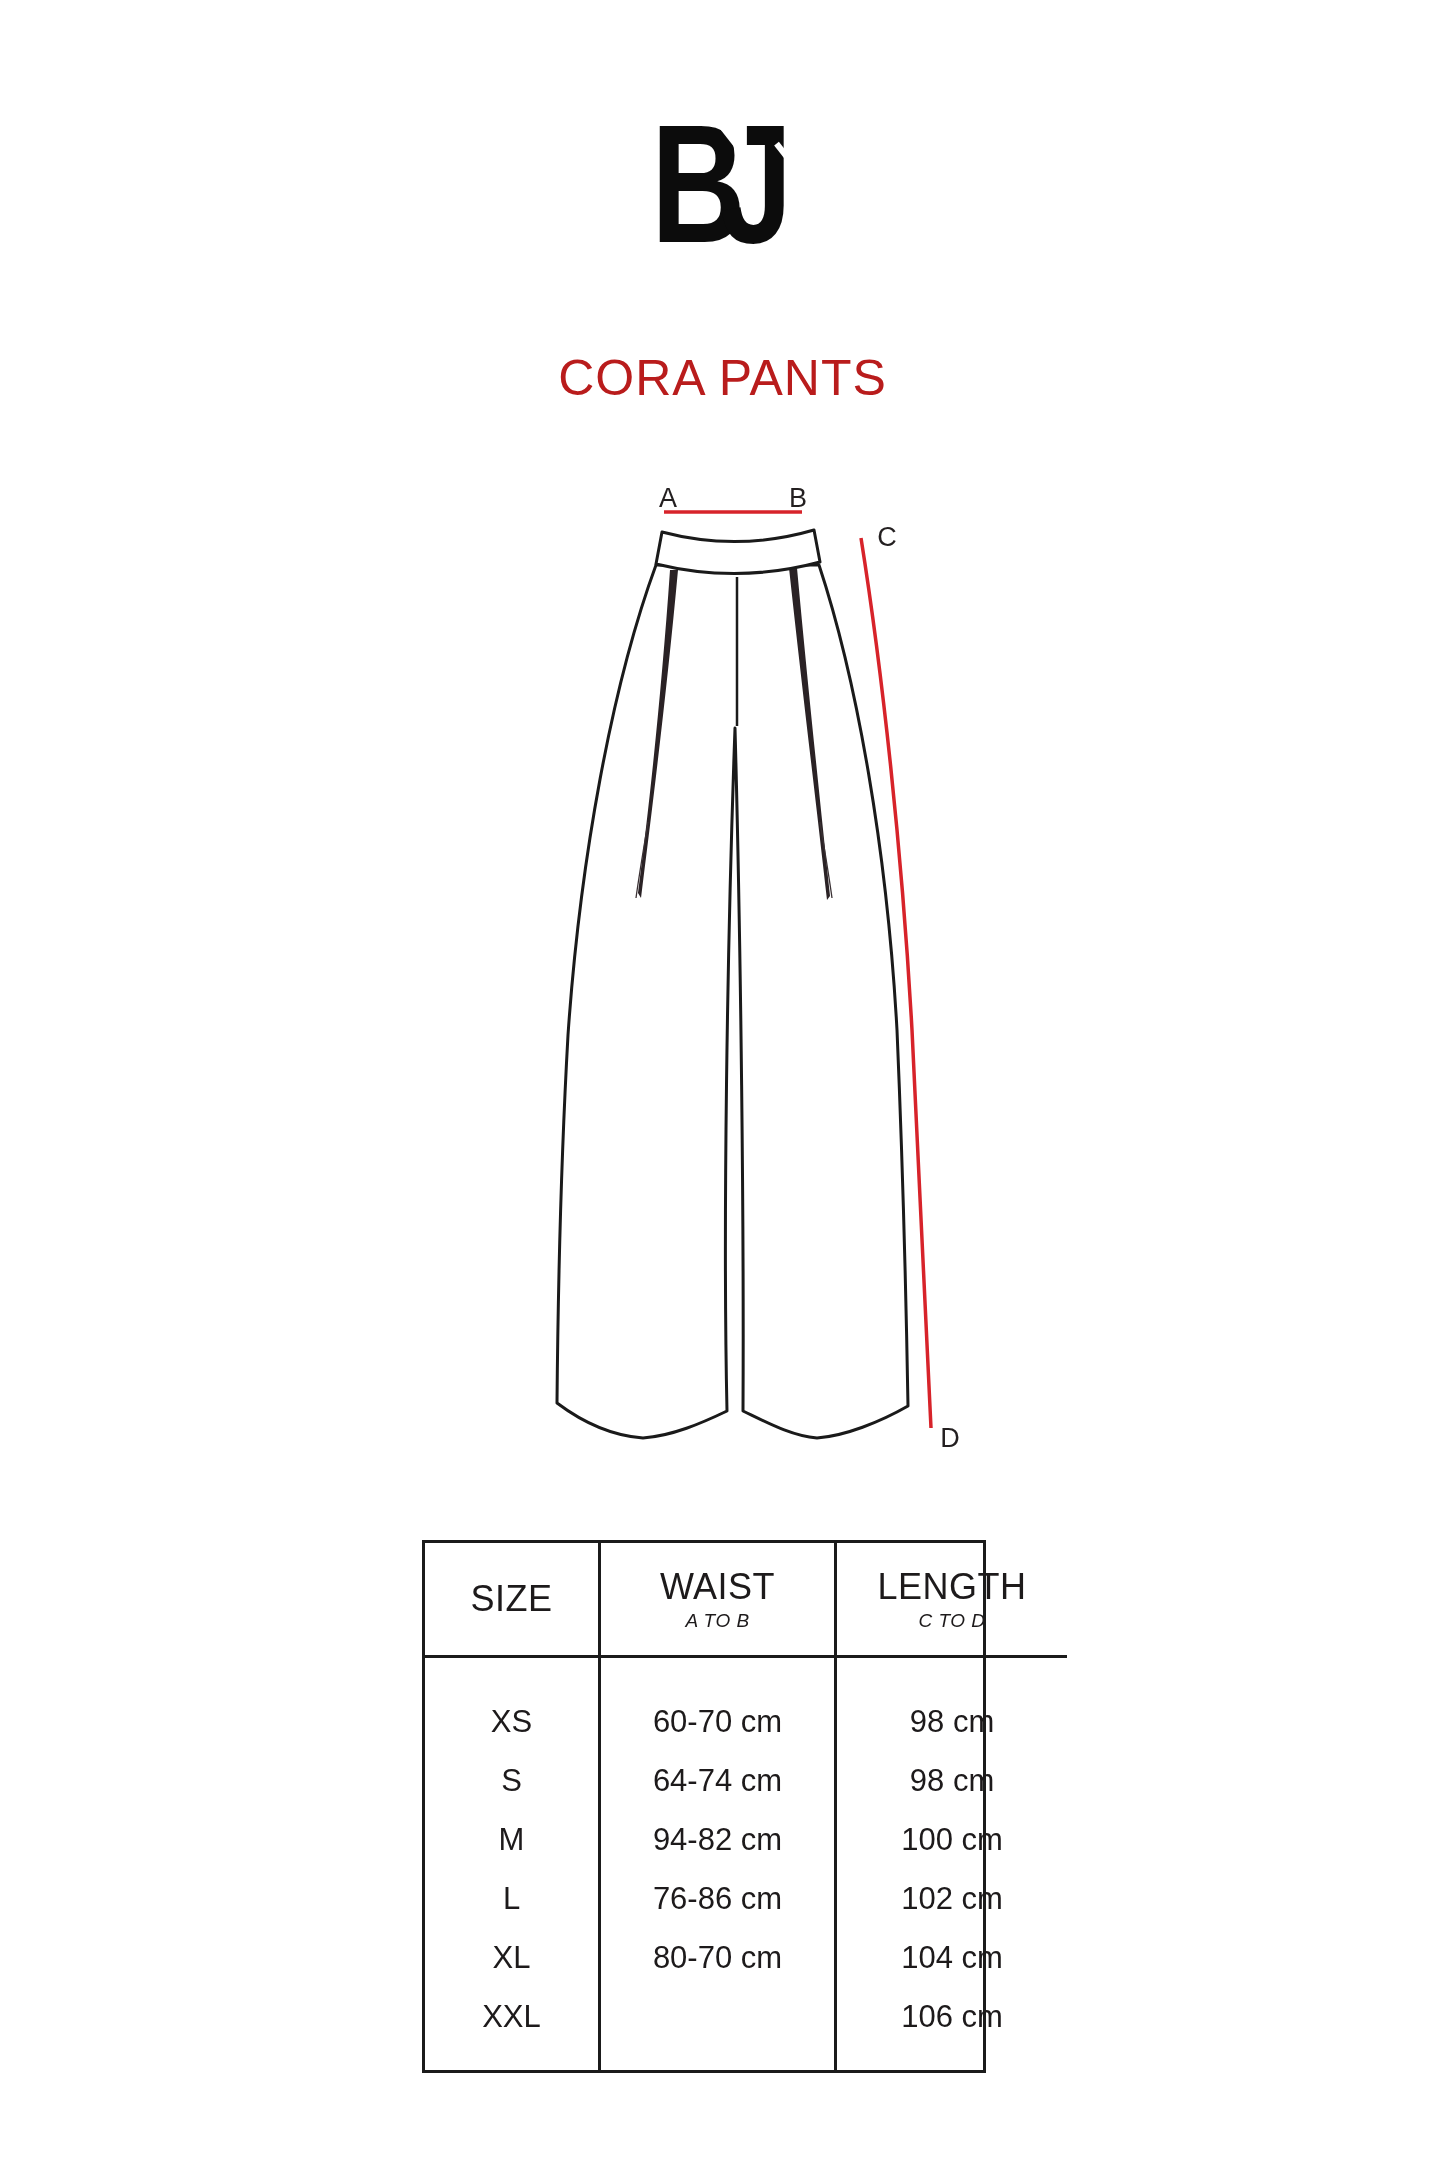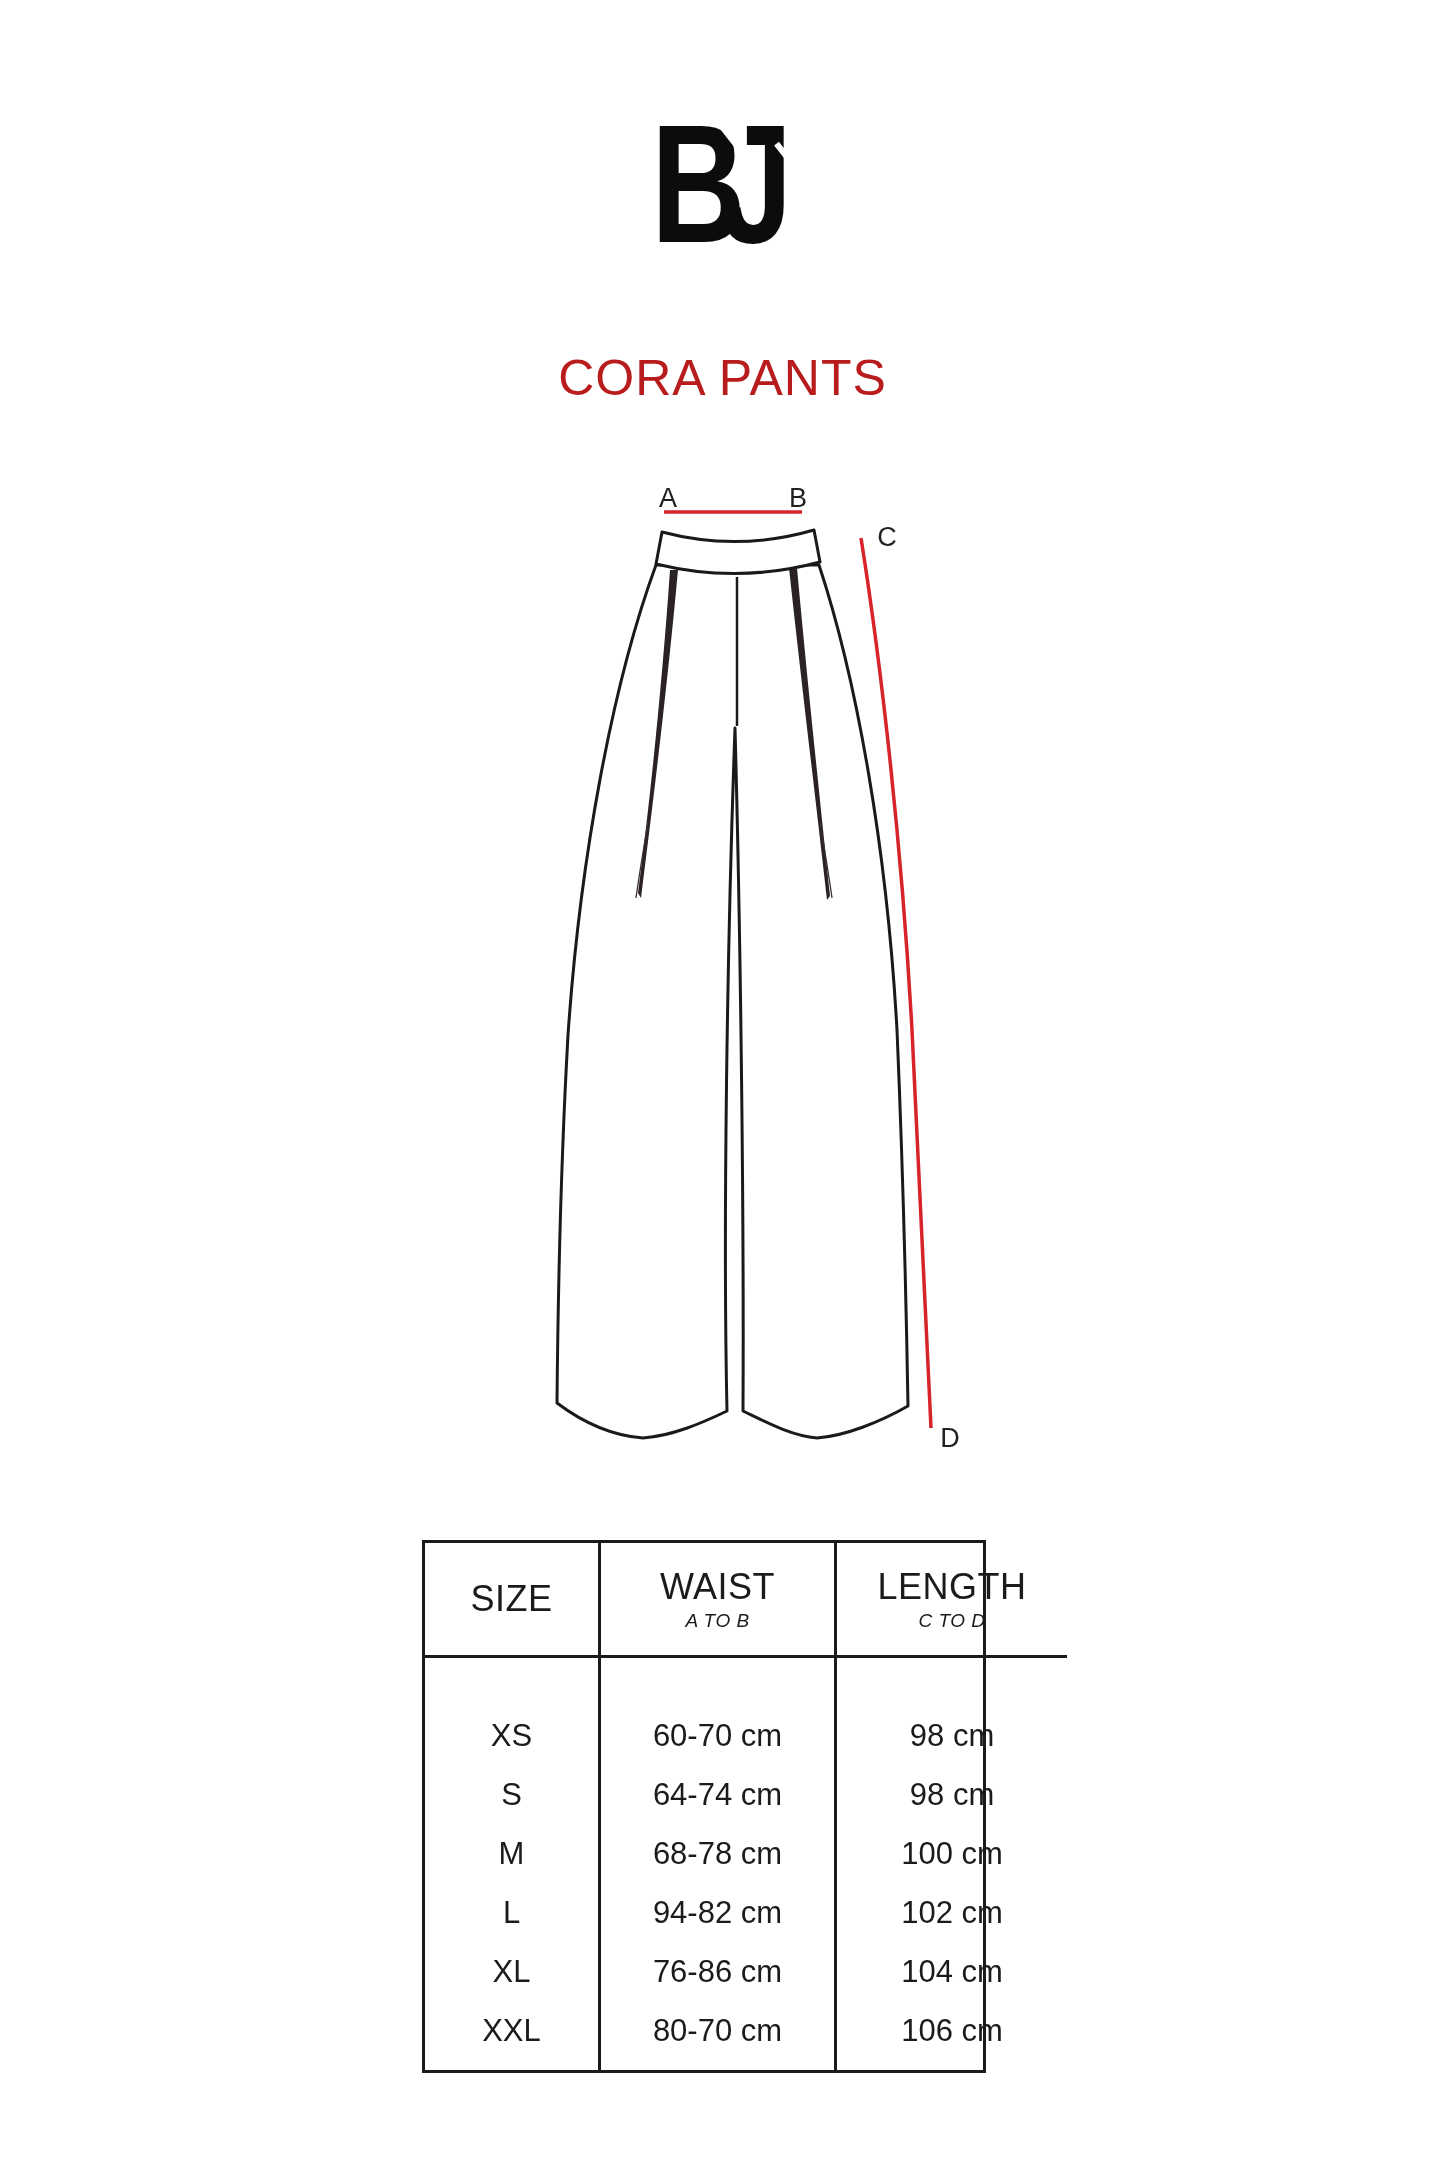--- a/index.html
+++ b/index.html
@@ -68,21 +68,21 @@
     align-items:center;
     justify-content:center;
     gap:6px;
   }
   .th-main{font-size:36px;line-height:1;letter-spacing:0.5px;}
   .th-sub{font-size:19px;line-height:1;letter-spacing:0.5px;font-style:italic;}
   .tbody{
     flex:1;
     display:flex;
     flex-direction:column;
-    padding-top:48px;
+    padding-top:34px;
     text-align:right;
   }
   .cell{
     height:59px;
     display:flex;
     align-items:center;
     justify-content:center;
     font-size:31px;
   }
 </style>
@@ -157,21 +157,20 @@
     </div>
 
     <div class="col col-waist">
       <div class="th">
         <span class="th-main">WAIST</span>
         <span class="th-sub">A TO B</span>
       </div>
       <div class="tbody">
         <div class="cell">60-70 cm</div>
         <div class="cell">64-74 cm</div>
-        <div class="cell">68-78 cm</div>
         <div class="cell">94-82 cm</div>
         <div class="cell">76-86 cm</div>
         <div class="cell">80-70 cm</div>
       </div>
     </div>
 
     <div class="col col-length">
       <div class="th">
         <span class="th-main">LENGTH</span>
         <span class="th-sub">C TO D</span>

